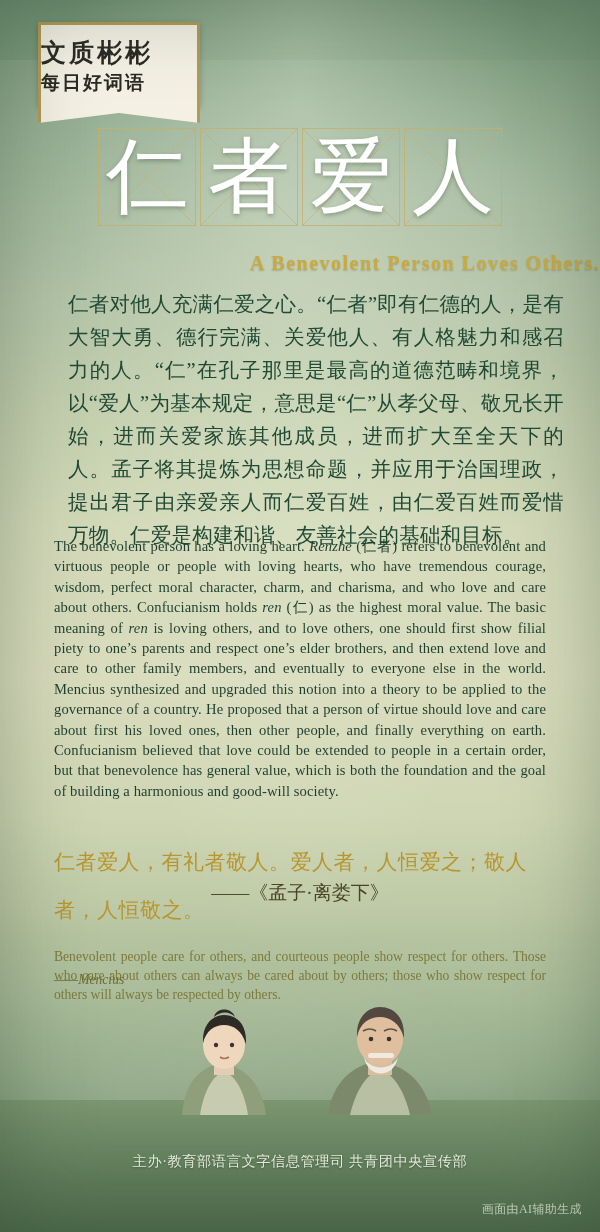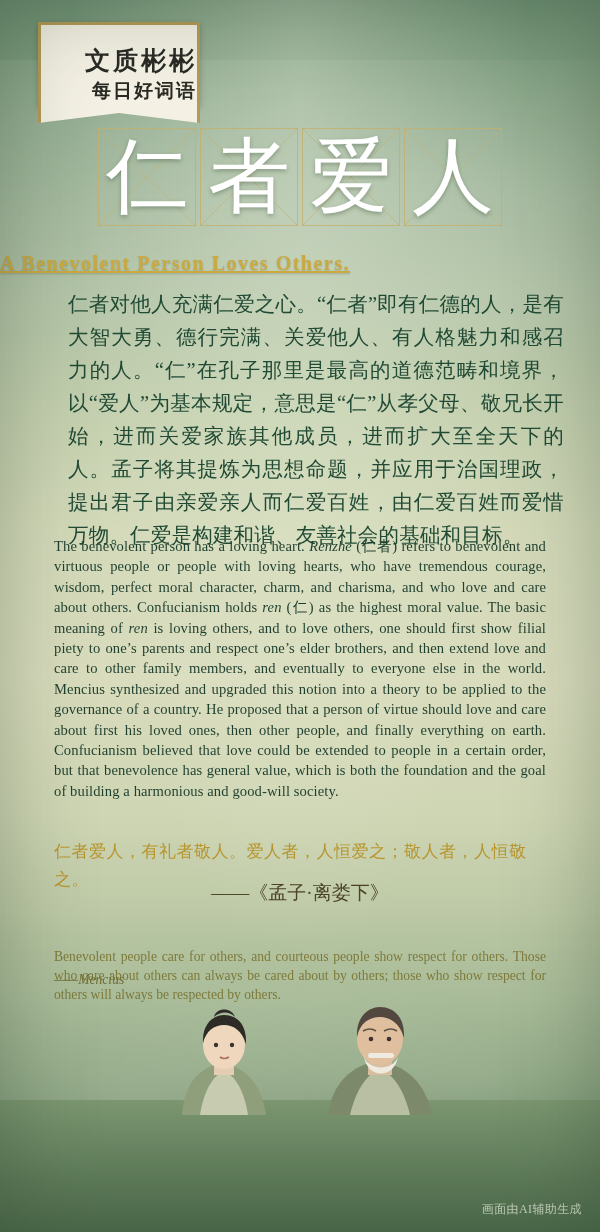--- a/index.html
+++ b/index.html
@@ -57,22 +57,22 @@
   }
 
   
   .ribbon {
     position: absolute;
     left: 38px; top: 22px;
     width: 162px; height: 84px;
     background: #f4f1e4;
     border: 3px solid #b49a54;
     box-shadow: 0 2px 6px rgba(0,0,0,0.22);
-    padding-top: 19px;
-    text-align: right;
+    padding-top: 11px;
+    text-align: left;
   }
   .ribbon:after {
     content: "";
     position: absolute;
     left: -3px; right: -3px; bottom: -20px;
     height: 22px;
     background: #f4f1e4;
     border-left: 3px solid #b49a54;
     border-right: 3px solid #b49a54;
     clip-path: polygon(0 0, 100% 0, 100% 100%, 50% 55%, 0 100%);
@@ -118,28 +118,27 @@
     display: flex; align-items: center; justify-content: center;
     font-size: 82px;
     line-height: 1;
     color: #ffffff;
     text-shadow: 0 2px 4px rgba(40,60,40,0.35);
     font-family: "Liberation Serif", serif;
   }
 
   .subtitle-en {
     position: absolute;
-    top: 252px; left: 0; right: 0;
-    text-align: left;
+    top: 252px; left: 12px; right: 0;
+    text-align: right;
     font-size: 20px;
     letter-spacing: 1.5px;
     color: #caa93f;
     font-weight: 700;
     text-shadow: 0 1px 2px rgba(0,0,0,0.18);
-    text-decoration: underline;
   }
 
   
   .body-cn {
     position: absolute;
     top: 288px;
     left: 52px; width: 496px;
     font-size: 20.5px;
     line-height: 33px;
     color: #204a34;
@@ -157,22 +156,22 @@
     text-align: justify;
     letter-spacing: 0.1px;
   }
   .body-en i { font-style: italic; }
 
   
   .quote-cn {
     position: absolute;
     top: 838px;
     left: 54px; width: 492px;
-    font-size: 17px;
-    line-height: 28px;
+    font-size: 21px;
+    line-height: 48px;
     color: #b8962f;
     letter-spacing: 0.5px;
   }
   .quote-src {
     position: absolute;
     top: 880px;
     left: 54px; width: 492px;
     text-align: center;
     font-size: 19px;
     color: #4a4326;
@@ -298,17 +297,18 @@
       <path d="M44 62 C48 84 74 84 78 62 C72 76 50 76 44 62 Z" fill="#efeadf"></path>
       <rect x="48" y="58" width="26" height="5" rx="2.5" fill="#efeadf"></rect>
       <circle cx="51" cy="44" r="2.3" fill="#3a3330"></circle>
       <circle cx="69" cy="44" r="2.3" fill="#3a3330"></circle>
       <path d="M43 36 Q50 32 56 36" stroke="#5d5348" stroke-width="1.6" fill="none"></path>
       <path d="M64 36 Q71 32 77 36" stroke="#5d5348" stroke-width="1.6" fill="none"></path>
     </svg>
   </div>
 
   <div class="footer">
+    <div>主办·教育部语言文字信息管理司  共青团中央宣传部</div>
   </div>
   <div class="ai-note">画面由AI辅助生成</div>
 
   <div class="vign"></div>
 </div>
 
 </body></html>

